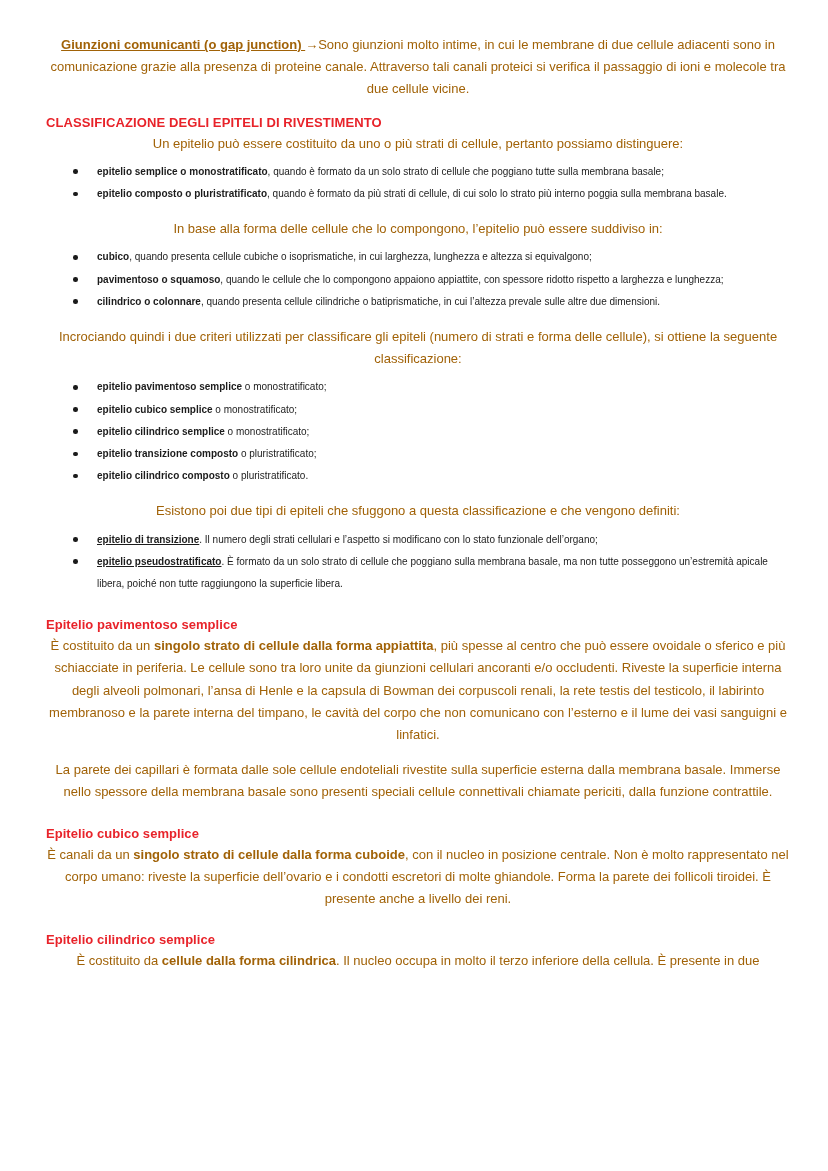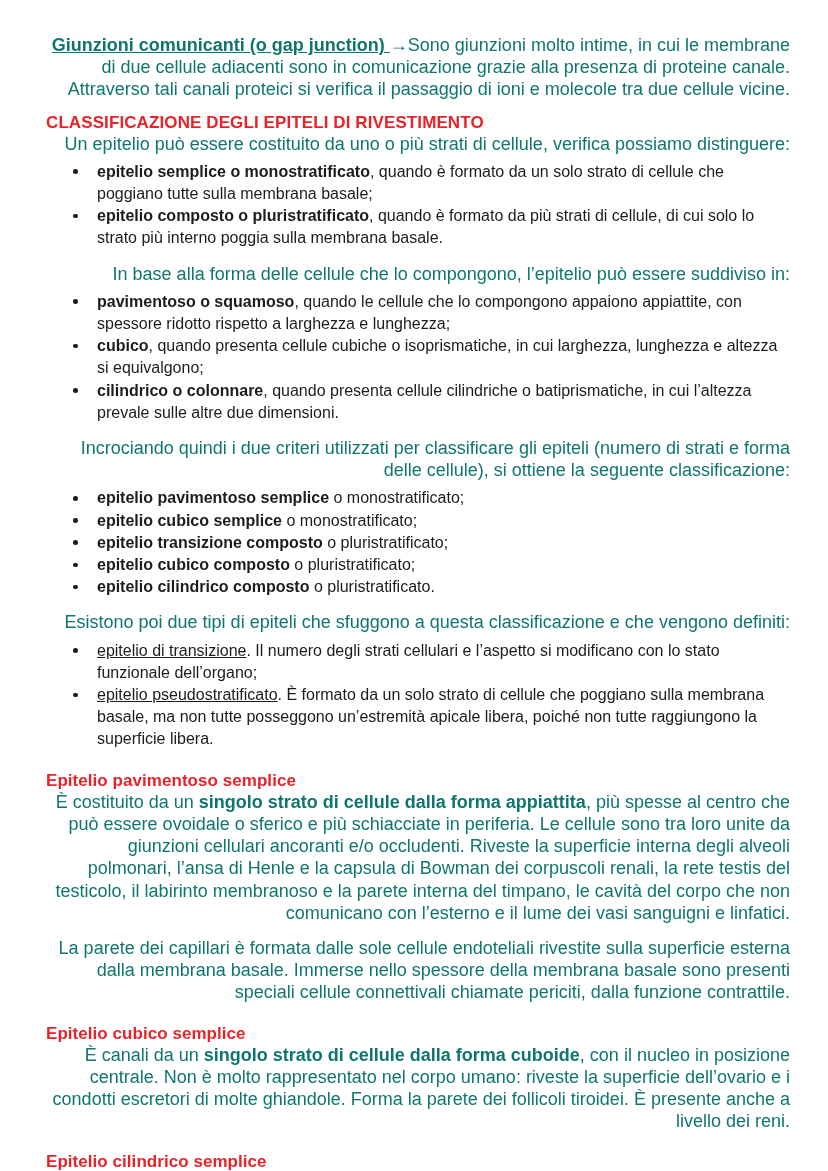--- a/index.html
+++ b/index.html
@@ -17,66 +17,66 @@
   .page {
     position: relative;
     width: 828px;
     height: 1171px;
     box-sizing: border-box;
     padding: 34px 38px 0 46px;
     background: #ffffff;
     overflow: hidden;
   }
   .para {
-    font-size: 18px;
+    font-size: 13px;
     line-height: 22.2px;
     margin: 0 0 13px 0;
-    color: #0f766e;
-    text-align: right;
+    color: #a16207;
+    text-align: center;
     max-width: 748px;
   }
   .para.tight {
     margin-bottom: 6px;
   }
   .para.nogap {
     margin-bottom: 0;
   }
   .heading-red {
-    font-size: 17px;
+    font-size: 13px;
     line-height: 19px;
     font-weight: bold;
     color: #E8232A;
     margin: 0 0 1px 0;
     letter-spacing: 0.05px;
   }
   .heading-red.caps {
     letter-spacing: 0.1px;
   }
   .lead-bold {
     font-weight: bold;
   }
   .lead-bold-ul {
-    font-weight: normal;
+    font-weight: bold;
     text-decoration: underline;
   }
   .inline-ul-bold {
     font-weight: bold;
     text-decoration: underline;
   }
   .arrow {
     font-weight: normal;
   }
   ul.bullets {
     list-style: none;
     margin: 0 0 13px 0;
     padding: 0;
   }
   ul.bullets li {
     position: relative;
-    font-size: 16px;
+    font-size: 10px;
     line-height: 22.2px;
     padding-left: 51px;
     margin: 0;
     max-width: 748px;
     color: #1c1c1c;
   }
   ul.bullets li .dot {
     position: absolute;
     left: 27px;
     top: 8.5px;
@@ -93,60 +93,60 @@
 
 <div class="page">
 
   <p class="para nogap"><span class="inline-ul-bold">Giunzioni comunicanti (o gap junction) </span><span class="arrow">→</span><span>Sono giunzioni molto intime, in cui le membrane di due cellule adiacenti sono in comunicazione grazie alla presenza di proteine canale. Attraverso tali canali proteici si verifica il passaggio di ioni e molecole tra due cellule vicine.</span></p>
 
   <div class="spacer-md"></div>
 
   <div class="heading-red caps">CLASSIFICAZIONE DEGLI EPITELI DI RIVESTIMENTO</div>
 
 
-  <p class="para tight">Un epitelio può essere costituito da uno o più strati di cellule, verifica possiamo distinguere:</p>
+  <p class="para tight">Un epitelio può essere costituito da uno o più strati di cellule, pertanto possiamo distinguere:</p>
 
   <ul class="bullets">
     <li>
       <span class="dot"></span><span class="lead-bold">epitelio semplice o monostratificato</span><span>, quando è formato da un solo strato di cellule che poggiano tutte sulla membrana basale;</span>
     </li>
     <li>
       <span class="dot"></span><span class="lead-bold">epitelio composto o pluristratificato</span><span>, quando è formato da più strati di cellule, di cui solo lo strato più interno poggia sulla membrana basale.</span>
     </li>
   </ul>
 
   <p class="para tight">In base alla forma delle cellule che lo compongono, l’epitelio può essere suddiviso in:</p>
 
   <ul class="bullets">
     <li>
-      <span class="dot"></span><span class="lead-bold">pavimentoso o squamoso</span><span>, quando le cellule che lo compongono appaiono appiattite, con spessore ridotto rispetto a larghezza e lunghezza;</span>
+      <span class="dot"></span><span class="lead-bold">cubico</span><span>, quando presenta cellule cubiche o isoprismatiche, in cui larghezza, lunghezza e altezza si equivalgono;</span>
     </li>
     <li>
-      <span class="dot"></span><span class="lead-bold">cubico</span><span>, quando presenta cellule cubiche o isoprismatiche, in cui larghezza, lunghezza e altezza si equivalgono;</span>
+      <span class="dot"></span><span class="lead-bold">pavimentoso o squamoso</span><span>, quando le cellule che lo compongono appaiono appiattite, con spessore ridotto rispetto a larghezza e lunghezza;</span>
     </li>
     <li>
       <span class="dot"></span><span class="lead-bold">cilindrico o colonnare</span><span>, quando presenta cellule cilindriche o batiprismatiche, in cui l’altezza prevale sulle altre due dimensioni.</span>
     </li>
   </ul>
 
 
   <p class="para tight">Incrociando quindi i due criteri utilizzati per classificare gli epiteli (numero di strati e forma delle cellule), si ottiene la seguente classificazione:</p>
 
   <ul class="bullets">
     <li>
       <span class="dot"></span><span class="lead-bold">epitelio pavimentoso semplice</span><span> o monostratificato;</span>
     </li>
     <li>
       <span class="dot"></span><span class="lead-bold">epitelio cubico semplice</span><span> o monostratificato;</span>
     </li>
     <li>
-      <span class="dot"></span><span class="lead-bold">epitelio transizione composto</span><span> o pluristratificato;</span>
+      <span class="dot"></span><span class="lead-bold">epitelio cilindrico semplice</span><span> o monostratificato;</span>
     </li>
     <li>
-      <span class="dot"></span><span class="lead-bold">epitelio cubico composto</span><span> o pluristratificato;</span>
+      <span class="dot"></span><span class="lead-bold">epitelio transizione composto</span><span> o pluristratificato;</span>
     </li>
     <li>
       <span class="dot"></span><span class="lead-bold">epitelio cilindrico composto</span><span> o pluristratificato.</span>
     </li>
   </ul>
 
   <p class="para tight">Esistono poi due tipi di epiteli che sfuggono a questa classificazione e che vengono definiti:</p>
 
   <ul class="bullets">
     <li>

